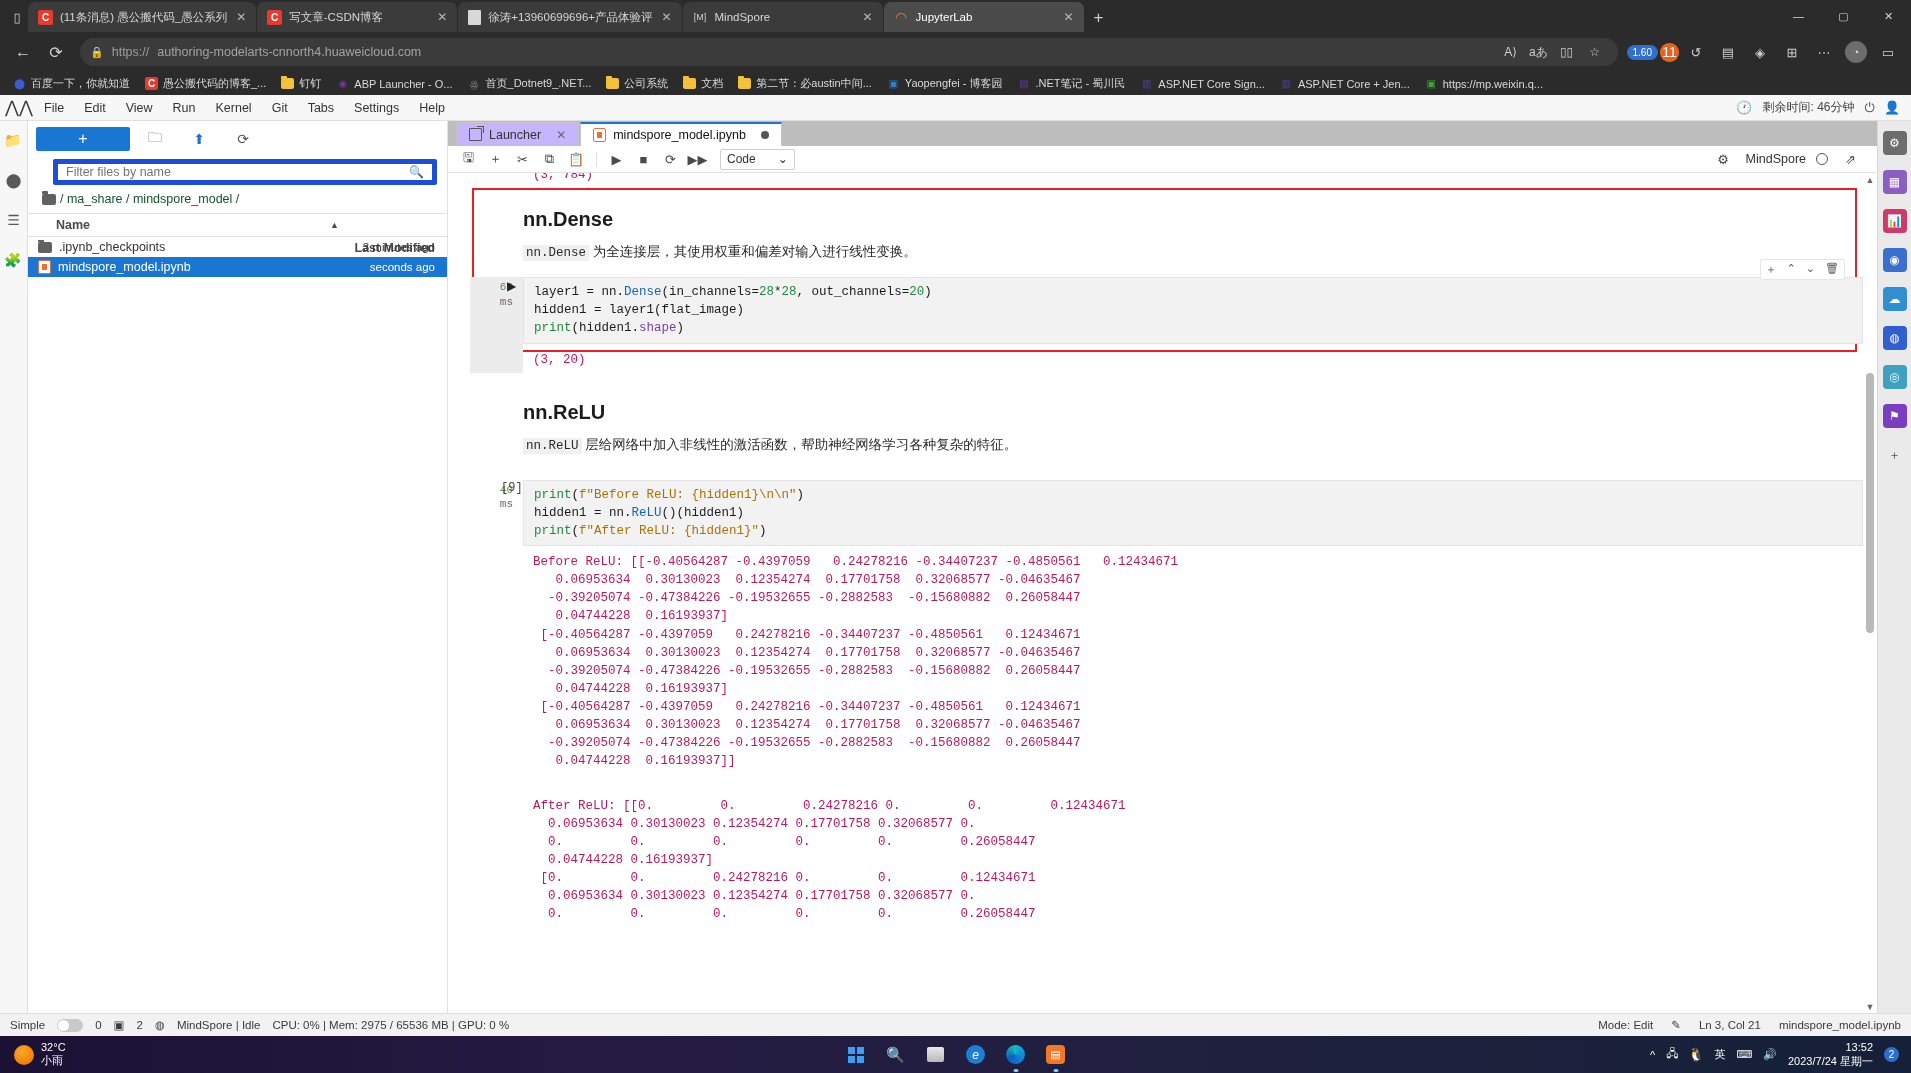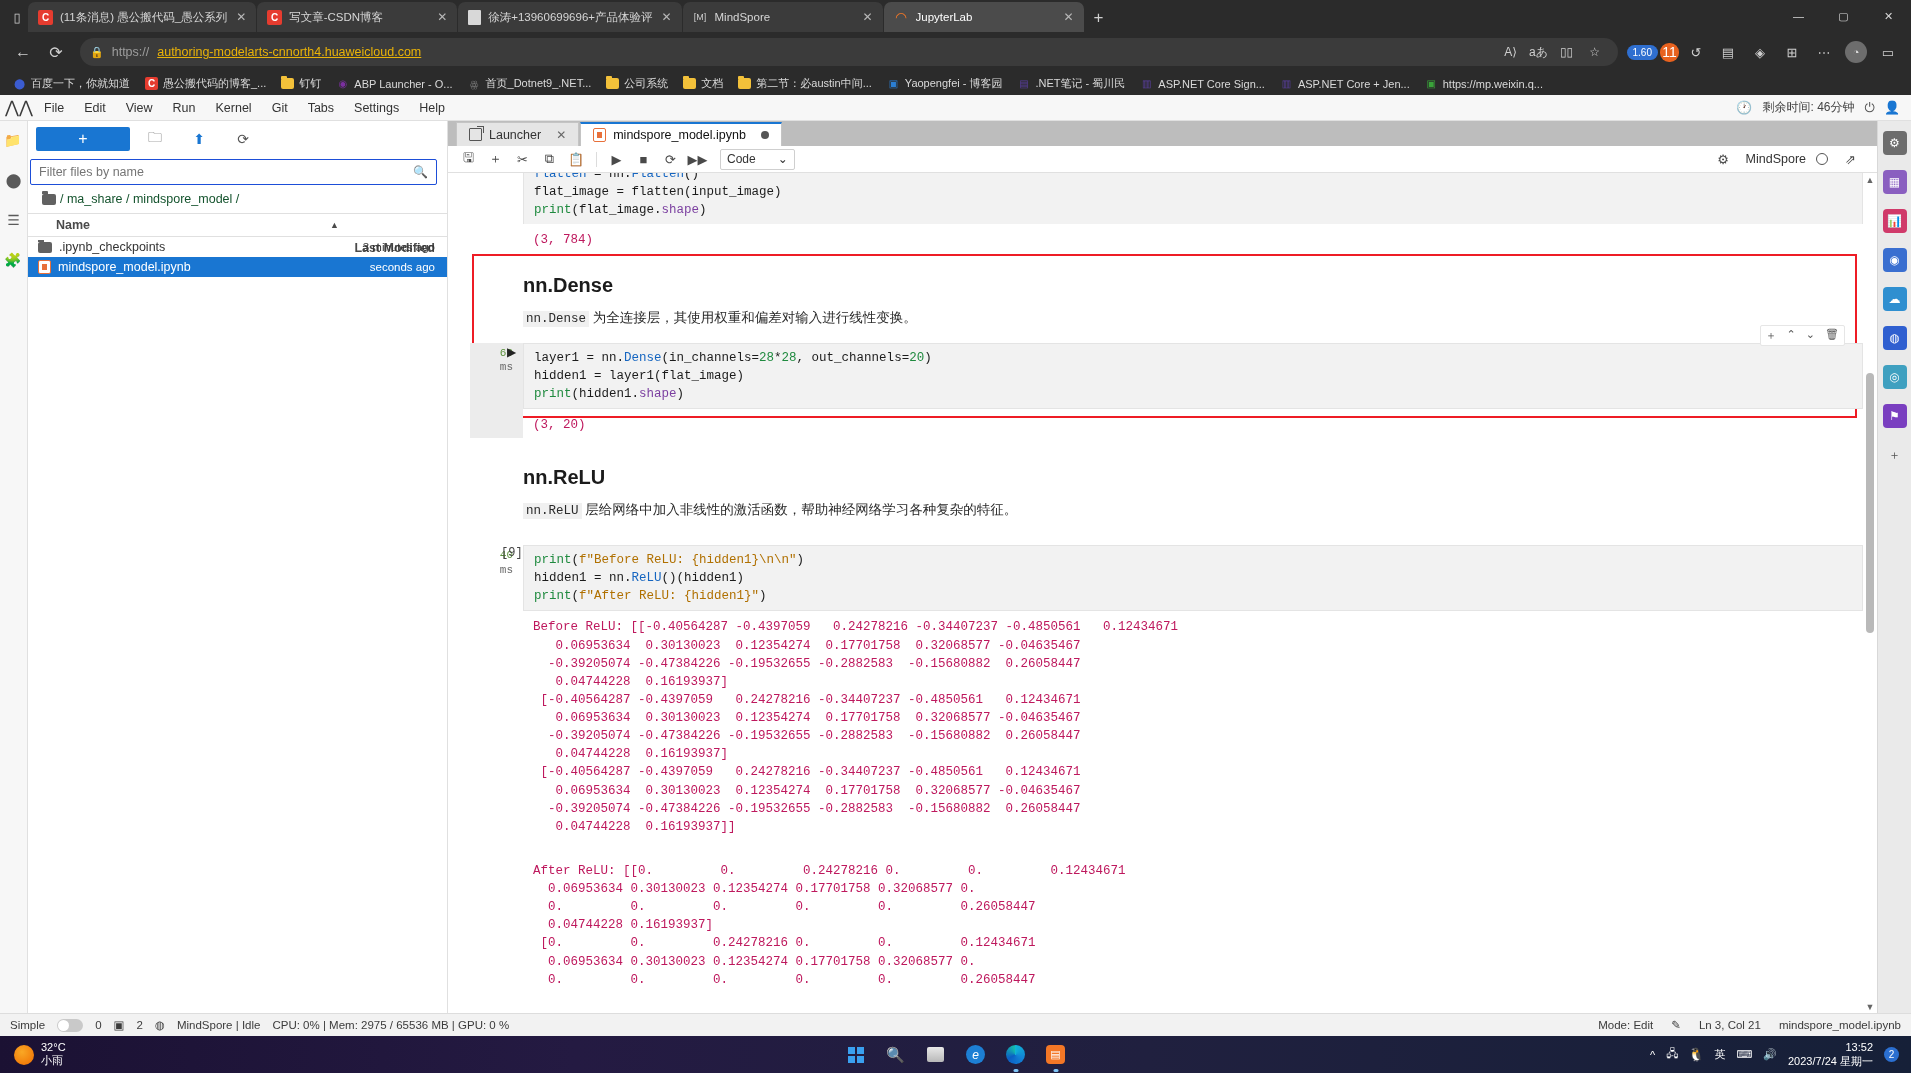--- a/index.html
+++ b/index.html
@@ -34,21 +34,21 @@
   .winctl div { width:45px; height:32px; display:flex; align-items:center; justify-content:center; color:#d8d8d8; font-size:11px; }
 
   .navbar { position:absolute; left:0; top:32px; width:1911px; height:40px; display:flex; align-items:center; padding:0 8px; gap:3px; }
   .navbtn { width:30px;height:30px;display:flex;align-items:center;justify-content:center;color:#cfcfcf;font-size:16px;border-radius:4px;}
   .urlbar {
     flex:1; height:28px; background:#3b3b3b; border-radius:14px;
     display:flex; align-items:center; padding:0 10px; gap:8px; margin:0 6px;
     color:#c8c8c8; font-size:12.5px; overflow:hidden; white-space:nowrap;
   }
   .urlbar .lock { font-size:11px; color:#cfcfcf; }
-  .urlbar .host { color:#eab308;text-decoration:underline; }
+  .urlbar .host { color:#a3a3a3; }
   .urlbar .rest { color:#9d9d9d; overflow:hidden; text-overflow:ellipsis; }
   .urlright { display:flex; align-items:center; gap:2px; margin-left:auto; }
   .urlright div { width:26px;height:24px;display:flex;align-items:center;justify-content:center;color:#cfcfcf;font-size:12px;}
   .navright { display:flex; align-items:center; gap:2px; }
   .navright .ib { width:30px;height:30px;display:flex;align-items:center;justify-content:center;color:#cfcfcf;font-size:13px;border-radius:4px;}
   .pillblue { background:#2f6fd0; color:#fff; font-size:10px; border-radius:9px; padding:2px 6px; display:flex;align-items:center;gap:3px;}
   .pillorange { background:#e8621f; color:#fff; font-size:14px; border-radius:9px; width:19px;height:19px; display:flex;align-items:center;justify-content:center;}
   .avatarc { width:22px;height:22px;border-radius:50%;background:#6d6d6d;display:flex;align-items:center;justify-content:center;color:#ddd;font-size:11px;}
 
   .bookmarks { position:absolute; left:0; top:72px; width:1911px; height:23px; display:flex; align-items:center; padding-left:6px; gap:1px; }
@@ -71,42 +71,42 @@
   
   .rail { width:28px; background:#f7f7f7; border-right:1px solid #e0e0e0; display:flex; flex-direction:column; align-items:center; padding-top:8px; gap:18px; }
   .rail .ri { width:22px;height:22px;display:flex;align-items:center;justify-content:center;color:#5a5a5a;font-size:14px; }
   .rail .ri.act { color:#222; }
 
   
   .fb { width:420px; background:#fff; border-right:1px solid #e0e0e0; display:flex; flex-direction:column; }
   .fb-toolbar { height:36px; display:flex; align-items:center; padding:0 8px; gap:6px; }
   .newbtn { background:#1976d2; color:#fff; width:94px; height:24px; border-radius:2px; display:flex;align-items:center;justify-content:center;font-size:16px;font-weight:500; }
   .fb-tb-ic { width:38px;height:24px;display:flex;align-items:center;justify-content:center;color:#555;font-size:14px; }
-  .fb-filter { margin:2px 10px 0 2px; height:26px; border:1px solid #1d4ed8; border-radius:2px; display:flex;align-items:center; padding:0 8px; }
+  .fb-filter { margin:2px 10px 0 25px; height:26px; border:5px solid #1d4ed8; border-radius:2px; display:flex;align-items:center; padding:0 8px; }
   .fb-filter input { border:none;outline:none;font-size:12.5px;color:#999;width:100%;font-family:"Liberation Sans",sans-serif; }
   .fb-crumb { height:28px; display:flex; align-items:center; gap:4px; padding:0 14px; font-size:12.5px; color:#14532d; }
   .fb-crumb .fi { width:14px;height:11px;background:#616161;border-radius:2px;position:relative;flex:none; }
   .fb-crumb .fi::before{content:"";position:absolute;left:0;top:-3px;width:6px;height:3px;background:#616161;border-radius:1px 1px 0 0;}
   .fb-head { display:flex; border-top:1px solid #e0e0e0; border-bottom:1px solid #e0e0e0; height:24px; align-items:center; font-size:12.5px; font-weight:bold; color:#4a4a4a; }
   .fb-head .c1 { flex:1; padding-left:28px; display:flex; align-items:center; gap:6px; }
   .fb-head .c2 { width:108px; padding-right:12px; text-align:right;margin-top:45px; }
   .fb-row { display:flex; align-items:center; height:20px; font-size:12.5px; color:#333; }
   .fb-row.sel { background:#1976d2; color:#fff; }
   .fb-row .c1 { flex:1; padding-left:10px; display:flex; align-items:center; gap:7px; overflow:hidden;}
   .fb-row .c2 { width:108px; padding-right:12px; text-align:right; font-size:11.5px; }
   .rowfolder { width:14px;height:11px;background:#616161;border-radius:2px;position:relative;flex:none; }
   .rowfolder::before{content:"";position:absolute;left:0;top:-3px;width:6px;height:3px;background:#616161;border-radius:1px 1px 0 0;}
   .rownb { width:13px;height:14px;border:1.6px solid #e8703a;border-radius:2px;display:flex;align-items:center;justify-content:center;flex:none;background:#fff;}
   .rownb i { width:5px;height:6px;background:#e8703a;display:block; }
   .fb-row.sel .rownb { background:#fff; }
 
   
   .nbarea { flex:1; display:flex; flex-direction:column; background:#bdbdbd; position:relative; }
   .nb-tabs { height:25px; display:flex; align-items:flex-end; padding-left:8px; background:#bdbdbd; }
-  .nbtab { height:24px; display:flex; align-items:center; gap:7px; padding:0 12px; font-size:12.5px; color:#333; background:#e5e5e5; border:1px solid #c4c4c4; border-bottom:none; margin-right:1px;}
+  .nbtab { height:24px; display:flex; align-items:center; gap:7px; padding:0 12px; font-size:12.5px; color:#333; background:#c4b5fd; border:1px solid #c4c4c4; border-bottom:none; margin-right:1px;}
   .nbtab.active { background:#fff; border-top:2px solid #1976d2; color:#111; }
   .nbtab .x { color:#666; font-size:12px; margin-left:8px; }
   .nbtab .dot { width:8px;height:8px;border-radius:50%;background:#555;margin-left:8px; }
   .launch-i { width:13px;height:13px;border:1.5px solid #555;border-radius:1px; position:relative; flex:none;}
   .launch-i::after{content:"";position:absolute;right:-3px;top:-3px;width:6px;height:6px;border-top:1.5px solid #555;border-right:1.5px solid #555;}
 
   .nb-toolbar { height:27px; background:#fff; border-bottom:1px solid #e0e0e0; display:flex; align-items:center; padding:0 8px; gap:2px; }
   .tbi { width:25px;height:23px;display:flex;align-items:center;justify-content:center;color:#4a4a4a;font-size:13px; }
   .tbsep { width:1px;height:15px;background:#dcdcdc;margin:0 5px; }
   .cellsel { height:21px; border:1px solid #cfcfcf; border-radius:2px; display:flex;align-items:center;padding:0 6px;gap:22px;font-size:12px;color:#333;margin-left:8px;}
@@ -423,23 +423,20 @@
         </div>
 
         <div class="nb-scroll">
           <div class="nb-inner">
 
             <div class="cellrow" style="margin-top:-14px;">
               <div class="gutter">
                 <span class="ms">ms</span>
               </div>
               <div class="cellbody">
-                <div class="codecell" style="border-bottom:none;"><span class="kw-blue">flatten</span> = nn.<span class="kw-blue">Flatten</span>()
-flat_image = flatten(input_image)
-<span class="kw-green">print</span>(flat_image.<span class="kw-purple">shape</span>)</div>
                 <div class="out">(3, 784)</div>
               </div>
             </div>
 
             <div style="position:relative;">
               <div class="redbox" style="top:0;height:164px;left:2px;right:6px;"></div>
 
               <div class="cellrow" style="padding-top:14px;">
                 <div class="gutter"></div>
                 <div class="cellbody">

